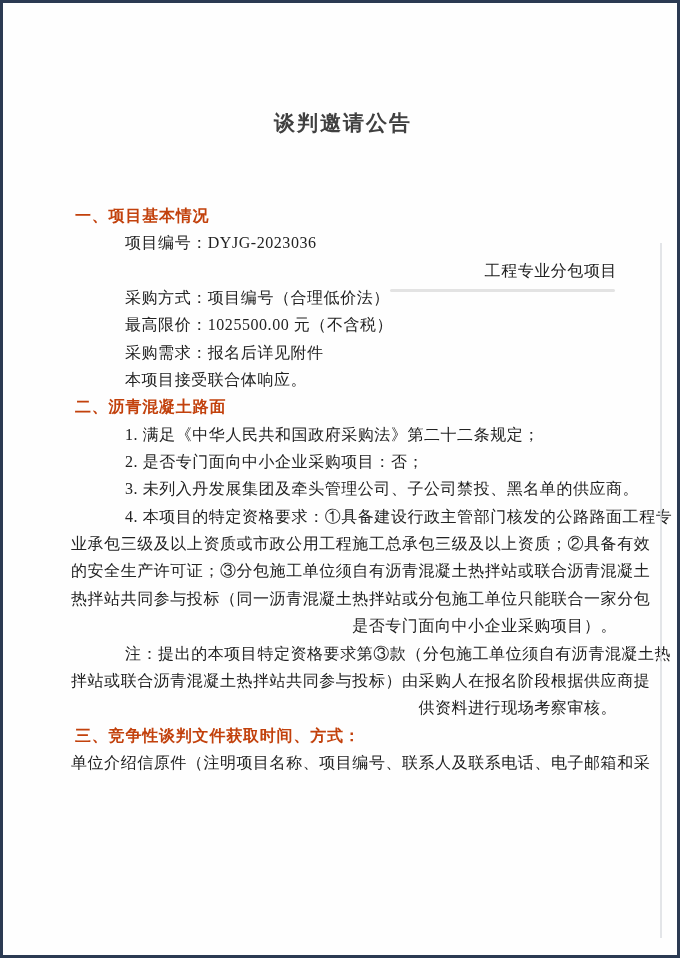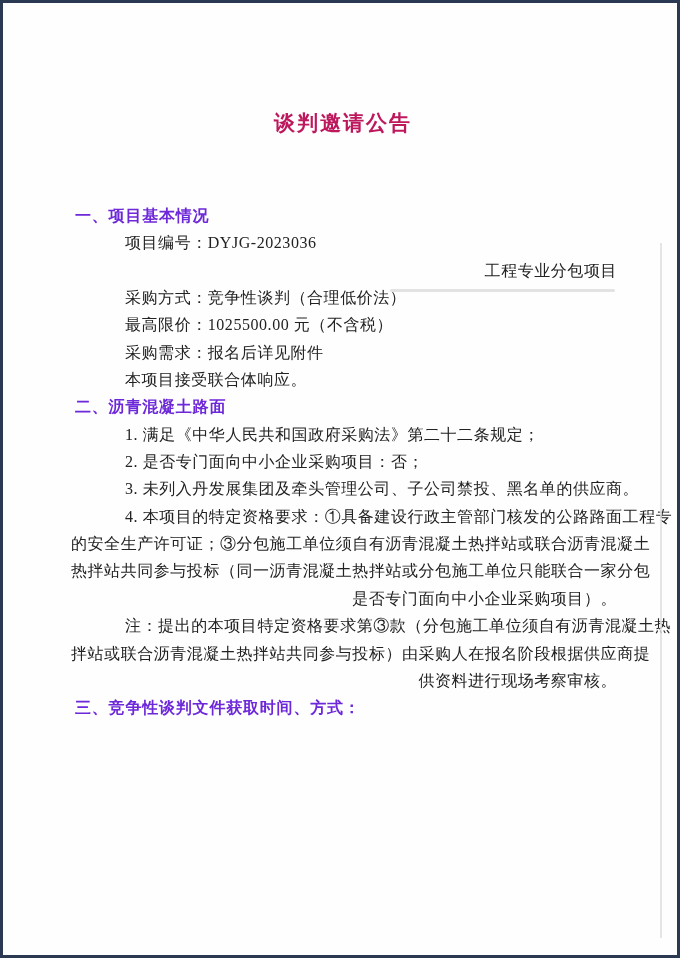--- a/index.html
+++ b/index.html
@@ -22,42 +22,42 @@
   .doc-title {
     position: absolute;
     top: 106px;
     left: 68px;
     width: 544px;
     text-align: center;
     font-family: Liberation Sans, sans-serif;
     font-size: 21px;
     font-weight: 700;
     letter-spacing: 2px;
-    color: #be185d;
+    color: #404040;
   }
   .body-text {
     position: absolute;
     top: 199px;
     left: 68px;
     width: 546px;
     font-family: "Liberation Serif", "DejaVu Serif", serif;
     font-size: 16px;
     color: #222222;
   }
   .line {
     height: 27.35px;
     line-height: 27.35px;
     letter-spacing: 0.55px;
     white-space: pre;
     overflow: visible;
   }
   .line.h {
     padding-left: 4px;
     font-weight: 700;
-    color: #6d28d9;
+    color: #c2410c;
     font-family: Liberation Serif, serif;
     letter-spacing: 0.8px;
   }
   .line.p { padding-left: 54px; }
   .line.c { padding-left: 0; text-align: right; }
   
   .artifact-h {
     position: absolute;
     left: 387px;
     top: 286px;
@@ -80,33 +80,35 @@
 </head>
 <body>
 
 <div class="page">
   <div class="doc-title">谈判邀请公告</div>
 
   <div class="body-text" id="lines">
       <div class="line h">一、项目基本情况</div>
       <div class="line p">项目编号：DYJG-2023036</div>
       <div class="line c">工程专业分包项目</div>
-      <div class="line p">采购方式：竞争性谈判（合理低价法）</div>
+      <div class="line p">采购方式：项目编号（合理低价法）</div>
       <div class="line p">最高限价：1025500.00 元（不含税）</div>
       <div class="line p">采购需求：报名后详见附件</div>
       <div class="line p">本项目接受联合体响应。</div>
       <div class="line h">二、沥青混凝土路面</div>
       <div class="line p">1. 满足《中华人民共和国政府采购法》第二十二条规定；</div>
       <div class="line p">2. 是否专门面向中小企业采购项目：否；</div>
       <div class="line p">3. 未列入丹发展集团及牵头管理公司、子公司禁投、黑名单的供应商。</div>
       <div class="line p">4. 本项目的特定资格要求：①具备建设行政主管部门核发的公路路面工程专</div>
+      <div class="line c">业承包三级及以上资质或市政公用工程施工总承包三级及以上资质；②具备有效</div>
       <div class="line c">的安全生产许可证；③分包施工单位须自有沥青混凝土热拌站或联合沥青混凝土</div>
       <div class="line c">热拌站共同参与投标（同一沥青混凝土热拌站或分包施工单位只能联合一家分包</div>
       <div class="line c">是否专门面向中小企业采购项目）。</div>
       <div class="line p">注：提出的本项目特定资格要求第③款（分包施工单位须自有沥青混凝土热</div>
       <div class="line c">拌站或联合沥青混凝土热拌站共同参与投标）由采购人在报名阶段根据供应商提</div>
       <div class="line c">供资料进行现场考察审核。</div>
       <div class="line h">三、竞争性谈判文件获取时间、方式：</div>
+      <div class="line c">单位介绍信原件（注明项目名称、项目编号、联系人及联系电话、电子邮箱和采</div>
     </div>
 
   <div class="artifact-h"></div>
   <div class="artifact-v"></div>
 </div>
 
 </body></html>

